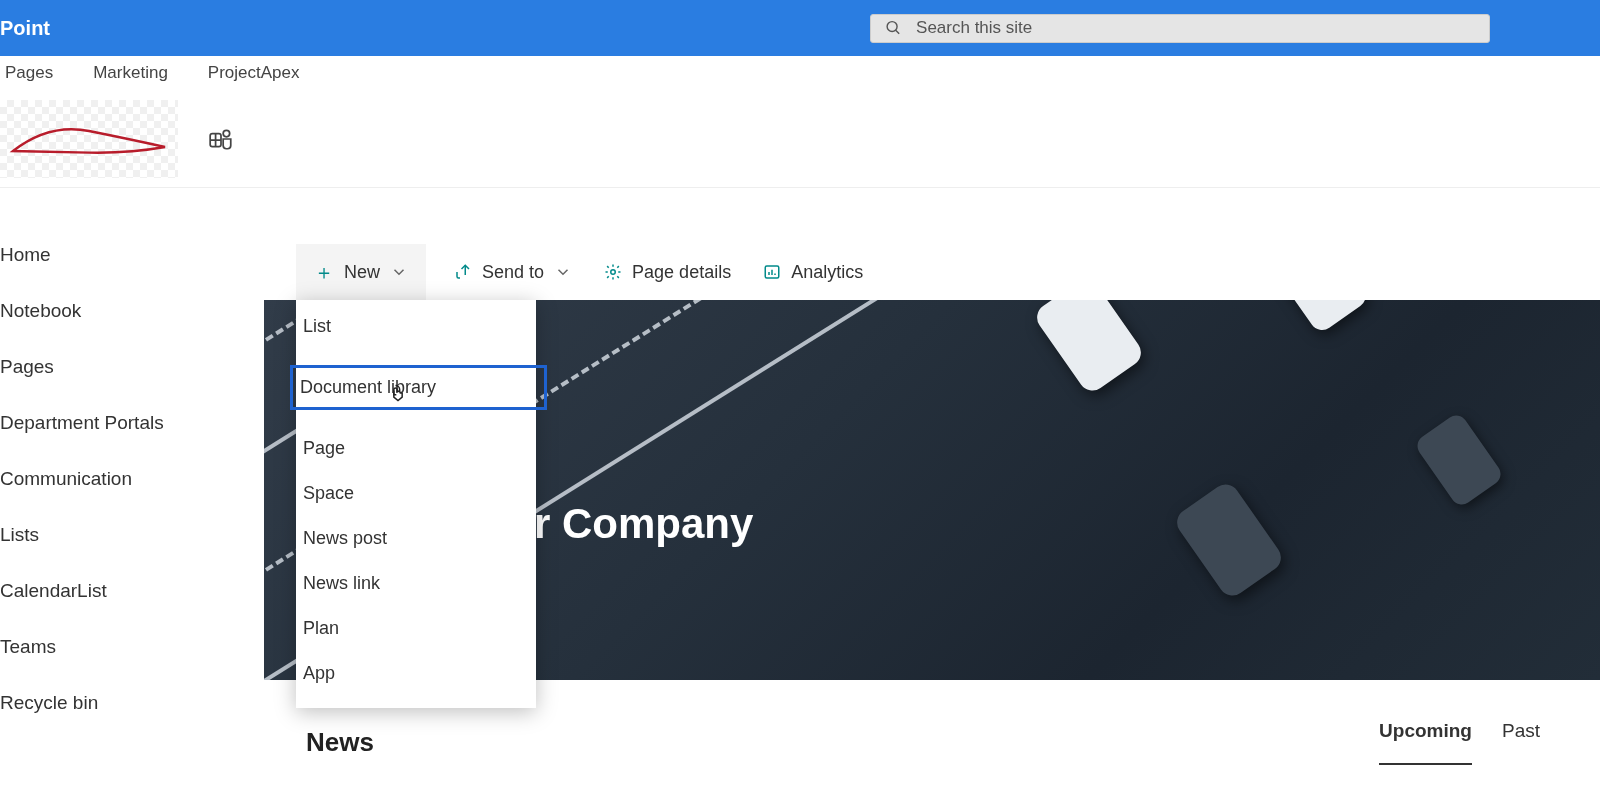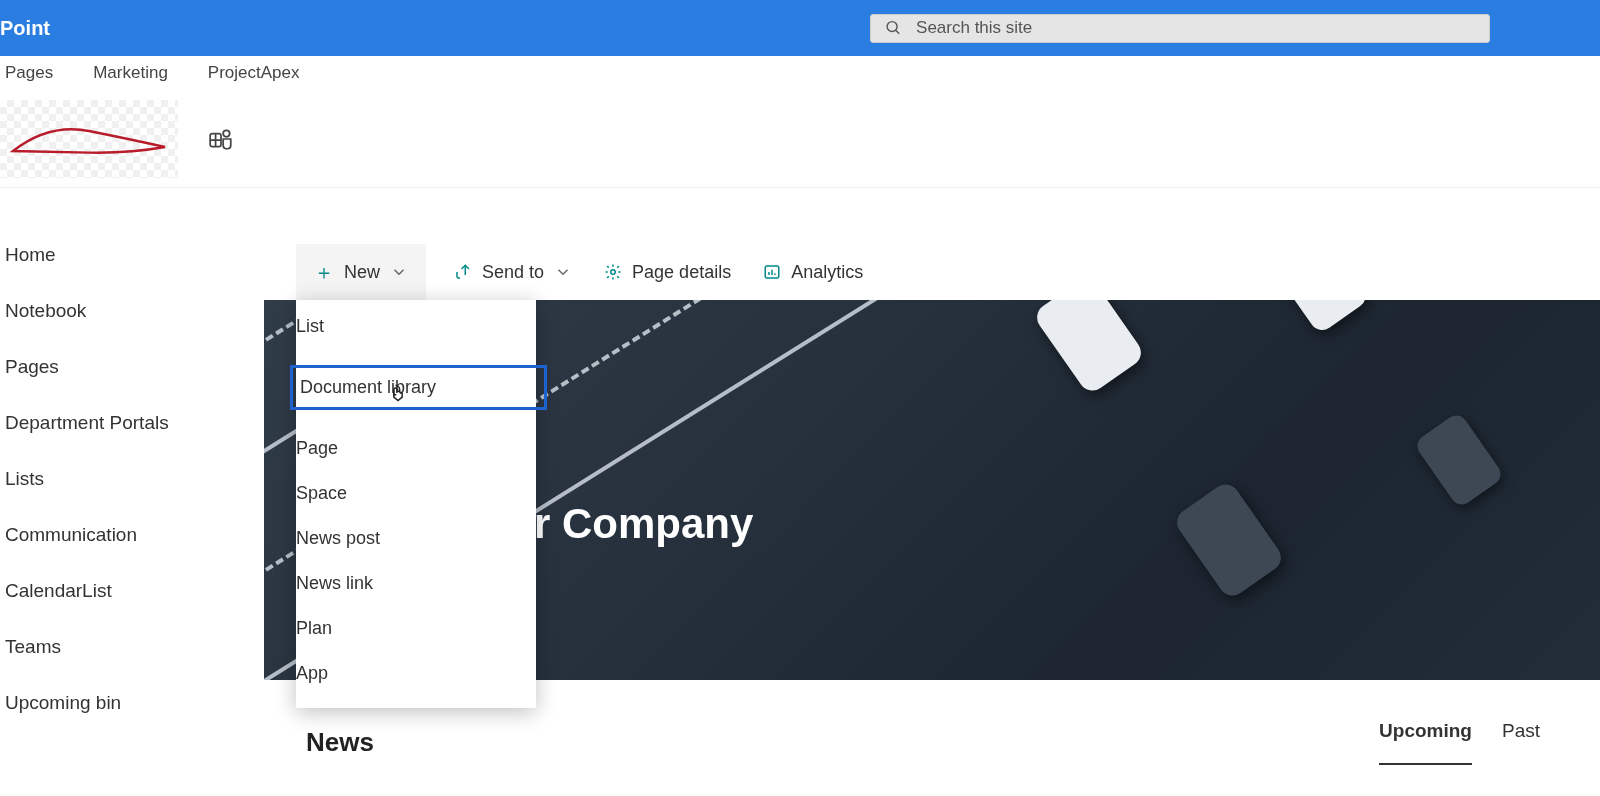--- a/index.html
+++ b/index.html
@@ -21,38 +21,38 @@
   
   .logorow { height: 98px; display: flex; align-items: center; gap: 30px; padding-left: 0; border-bottom: 1px solid #eee; }
   .site-logo { width: 178px; height: 78px; background: repeating-conic-gradient(#f0f0f0 0 25%, #ffffff 0 50%) 0 0/14px 14px; display:flex; align-items:center; justify-content:center; }
   .site-logo svg { width: 160px; height: 50px; }
   .teams-ico { width: 26px; height: 26px; color: #444; }
 
   
   .main { display: flex; margin-top: 56px; }
 
   
-  .leftnav { width: 264px; padding-left: 5px; display: flex; flex-direction: column; gap: 34px; font-size: 19px; color: #333; }
+  .leftnav { width: 264px; display: flex; flex-direction: column; gap: 34px; font-size: 19px; color: #333; }
   .leftnav div { cursor: pointer; }
 
   
   .content { flex: 1; position: relative; }
 
   
   .cmdbar { height: 56px; display: flex; align-items: center; gap: 24px; font-size: 18px; color: #333; padding-left: 32px; }
   .cmd { display:flex; align-items:center; gap:10px; cursor:pointer; padding:0 4px; }
   .cmd svg { width:18px; height:18px; }
   .cmd-new { background:#f4f4f4; height:56px; padding: 0 18px; position:relative; z-index:5;}
   .cmd .teal { color:#028a8a; }
   .cmd .plus { color:#028a8a; font-size:20px; font-weight:300; }
   .cmd .chev { color:#666; }
 
   
   .dropdown { position:absolute; top:56px; left:32px; width:240px; background:#fff; box-shadow: 0 4px 20px rgba(0,0,0,.25); z-index:10; padding:4px 0 12px 0; }
-  .dd-item { padding: 12px 0; font-size:18px; color:#333; cursor:pointer; position:relative;}
+  .dd-item { padding: 12px 7px; font-size:18px; color:#333; cursor:pointer; position:relative;}
   .dd-item.sel { border:3px solid #1e62d0; padding:9px 7px; margin:16px -6px; width:257px; z-index:2;}
   .cursor { position:absolute; left:95px; top:14px; width:20px; height:22px; }
   .cursor svg { width:20px; height:22px; color:#222; }
 
   
   .hero { position: relative; height: 380px; background: #2b3642; overflow:hidden; }
   .hero-bg { position:absolute; inset:0; background:
      linear-gradient(135deg, #313c49 0%, #25303c 40%, #1c2530 70%, #222d38 100%); }
   .road { position:absolute; width:140%; height:4px; background:#cfd6de; opacity:.85; transform-origin:left top; }
   .road.dash { height:0; border-top: 4px dashed #cfd6de; background:none; }
@@ -102,25 +102,25 @@
     </svg>
 </div>
 
 <div class="main">
 
   <nav class="leftnav">
     <div>Home</div>
     <div>Notebook</div>
     <div>Pages</div>
     <div>Department Portals</div>
+    <div>Communication</div>
     <div>Lists</div>
-    <div>Communication</div>
     <div>CalendarList</div>
     <div>Teams</div>
-    <div>Upcoming bin</div>
+    <div>Recycle bin</div>
   </nav>
 
   <div class="content">
 
     <div class="cmdbar">
       <div class="cmd cmd-new">
         <span class="plus">＋</span>
         <span>New</span>
         <svg class="chev" viewBox="0 0 24 24" fill="none" stroke="currentColor" stroke-width="2">
             <polyline points="6 9 12 15 18 9"></polyline>

